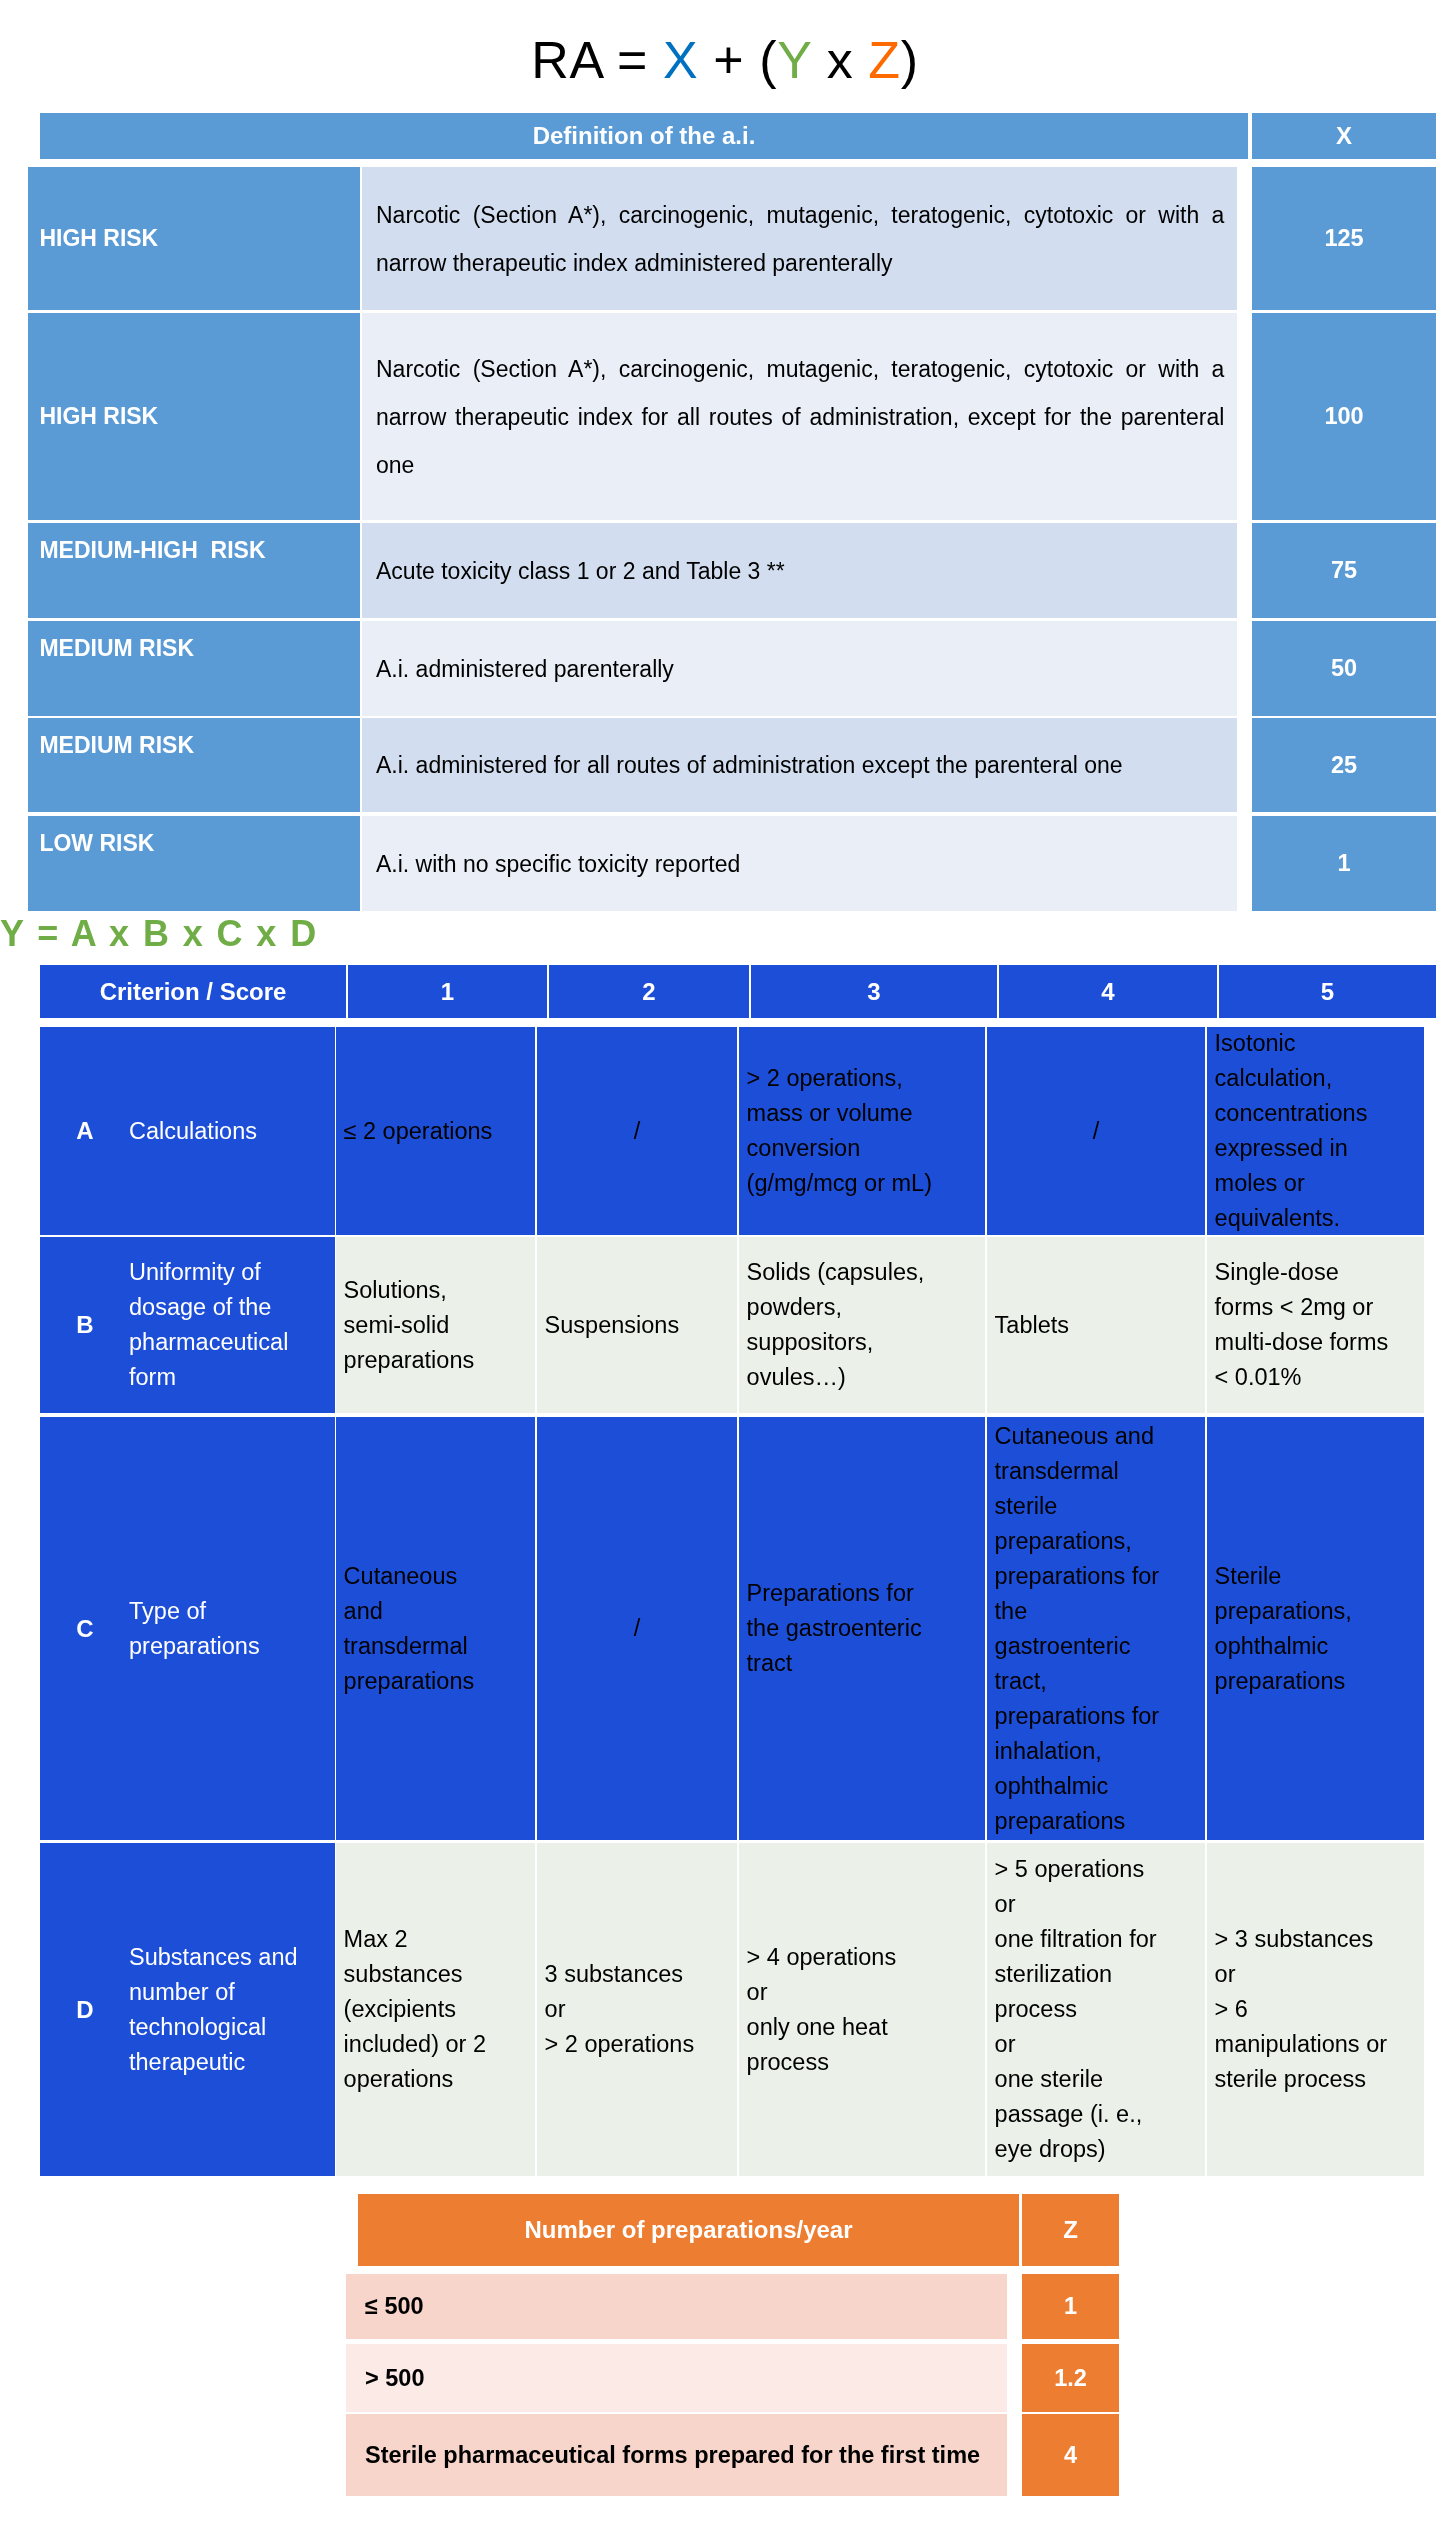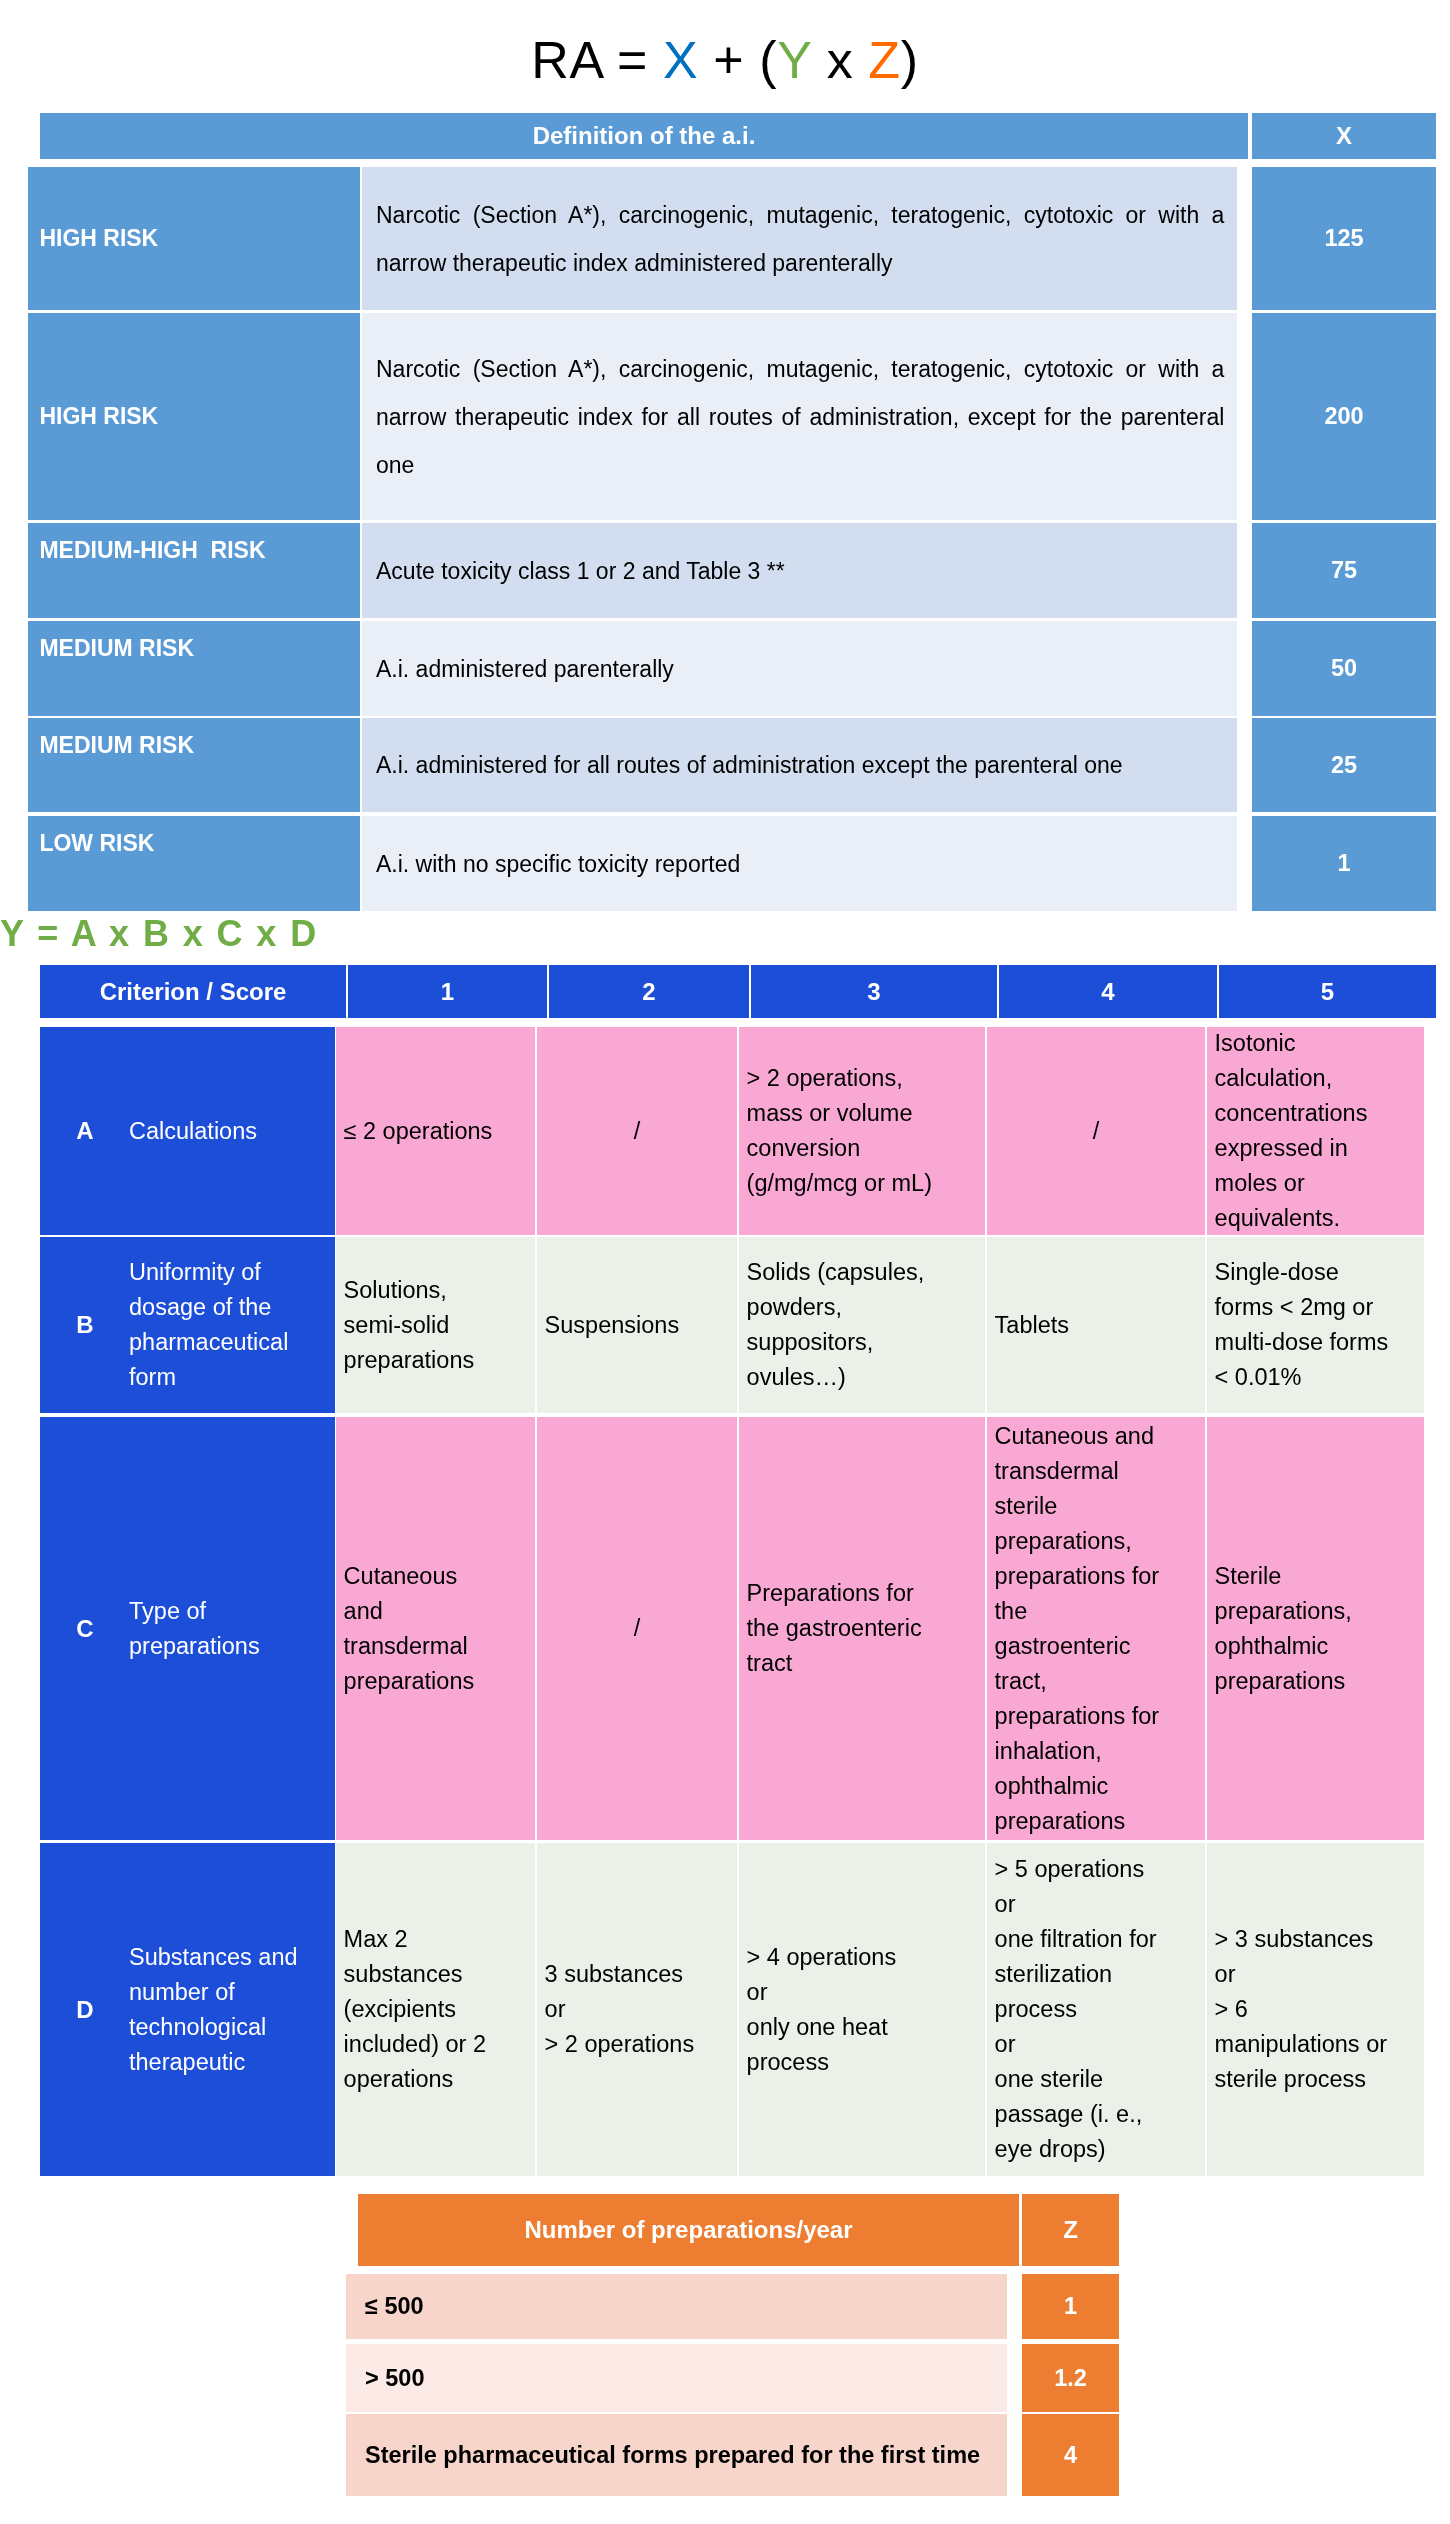--- a/index.html
+++ b/index.html
@@ -30,21 +30,21 @@
   .xdesc span { display: block; text-align: justify; text-align-last: left; width: 100%; }
   .xval { font-weight: bold; font-size: 23.5px; }
 
   
   .yformula { left: 0; width: 1450px; top: 911px; height: 45px; text-align: left;
               font-size: 36px; line-height: 45px; font-weight: bold; color: #70AD47;
               word-spacing: 3.8px; }
 
   
   .ygreen { background: #1d4ed8; color: #fff; }
-  .ylight { background: #f9a8d4; }
+  .ylight { background: #1d4ed8; }
   .ylighter { background: #EBF1E9; }
   .yhead { font-weight: bold; font-size: 24px; }
   .yletter { font-weight: bold; font-size: 24px; }
   .ylabel { font-size: 23.5px; line-height: 35px; padding: 0 5.1px 0 9px; align-items: center; }
   .ytext { font-size: 23.5px; line-height: 35px; padding: 0 5.1px 0 7.6px; align-items: center; white-space: pre-line; }
   .ytext.c { justify-content: center; text-align: center; padding: 0; }
 
   
   .zorange { background: #ED7D31; color: #fff; }
   .zlight { background: #F8D5CA; }
@@ -79,21 +79,21 @@
       <span>125</span>
     </div>
 
   <div class="cell xblue xlabel mid" style="left:28px;top:313px;width:332px;height:207px;">
       <span>HIGH RISK</span>
     </div>
   <div class="cell xlighter xdesc" style="left:362px;top:313px;width:875px;height:207px;">
       <span>Narcotic (Section A*), carcinogenic, mutagenic, teratogenic, cytotoxic or with a narrow therapeutic index for all routes of administration, except for the parenteral one</span>
     </div>
   <div class="cell center xblue xval" style="left:1240px;top:313px;width:184px;height:207px;">
-      <span>200</span>
+      <span>100</span>
     </div>
 
   <div class="cell xblue xlabel vtop" style="left:28px;top:523px;width:332px;height:95px;white-space:pre;"><span>MEDIUM-HIGH  RISK</span></div>
   <div class="cell xlight xdesc" style="left:362px;top:523px;width:875px;height:95px;">
       <span>Acute toxicity class 1 or 2 and Table 3 **</span>
     </div>
   <div class="cell center xblue xval" style="left:1240px;top:523px;width:184px;height:95px;">
       <span>75</span>
     </div>
 

